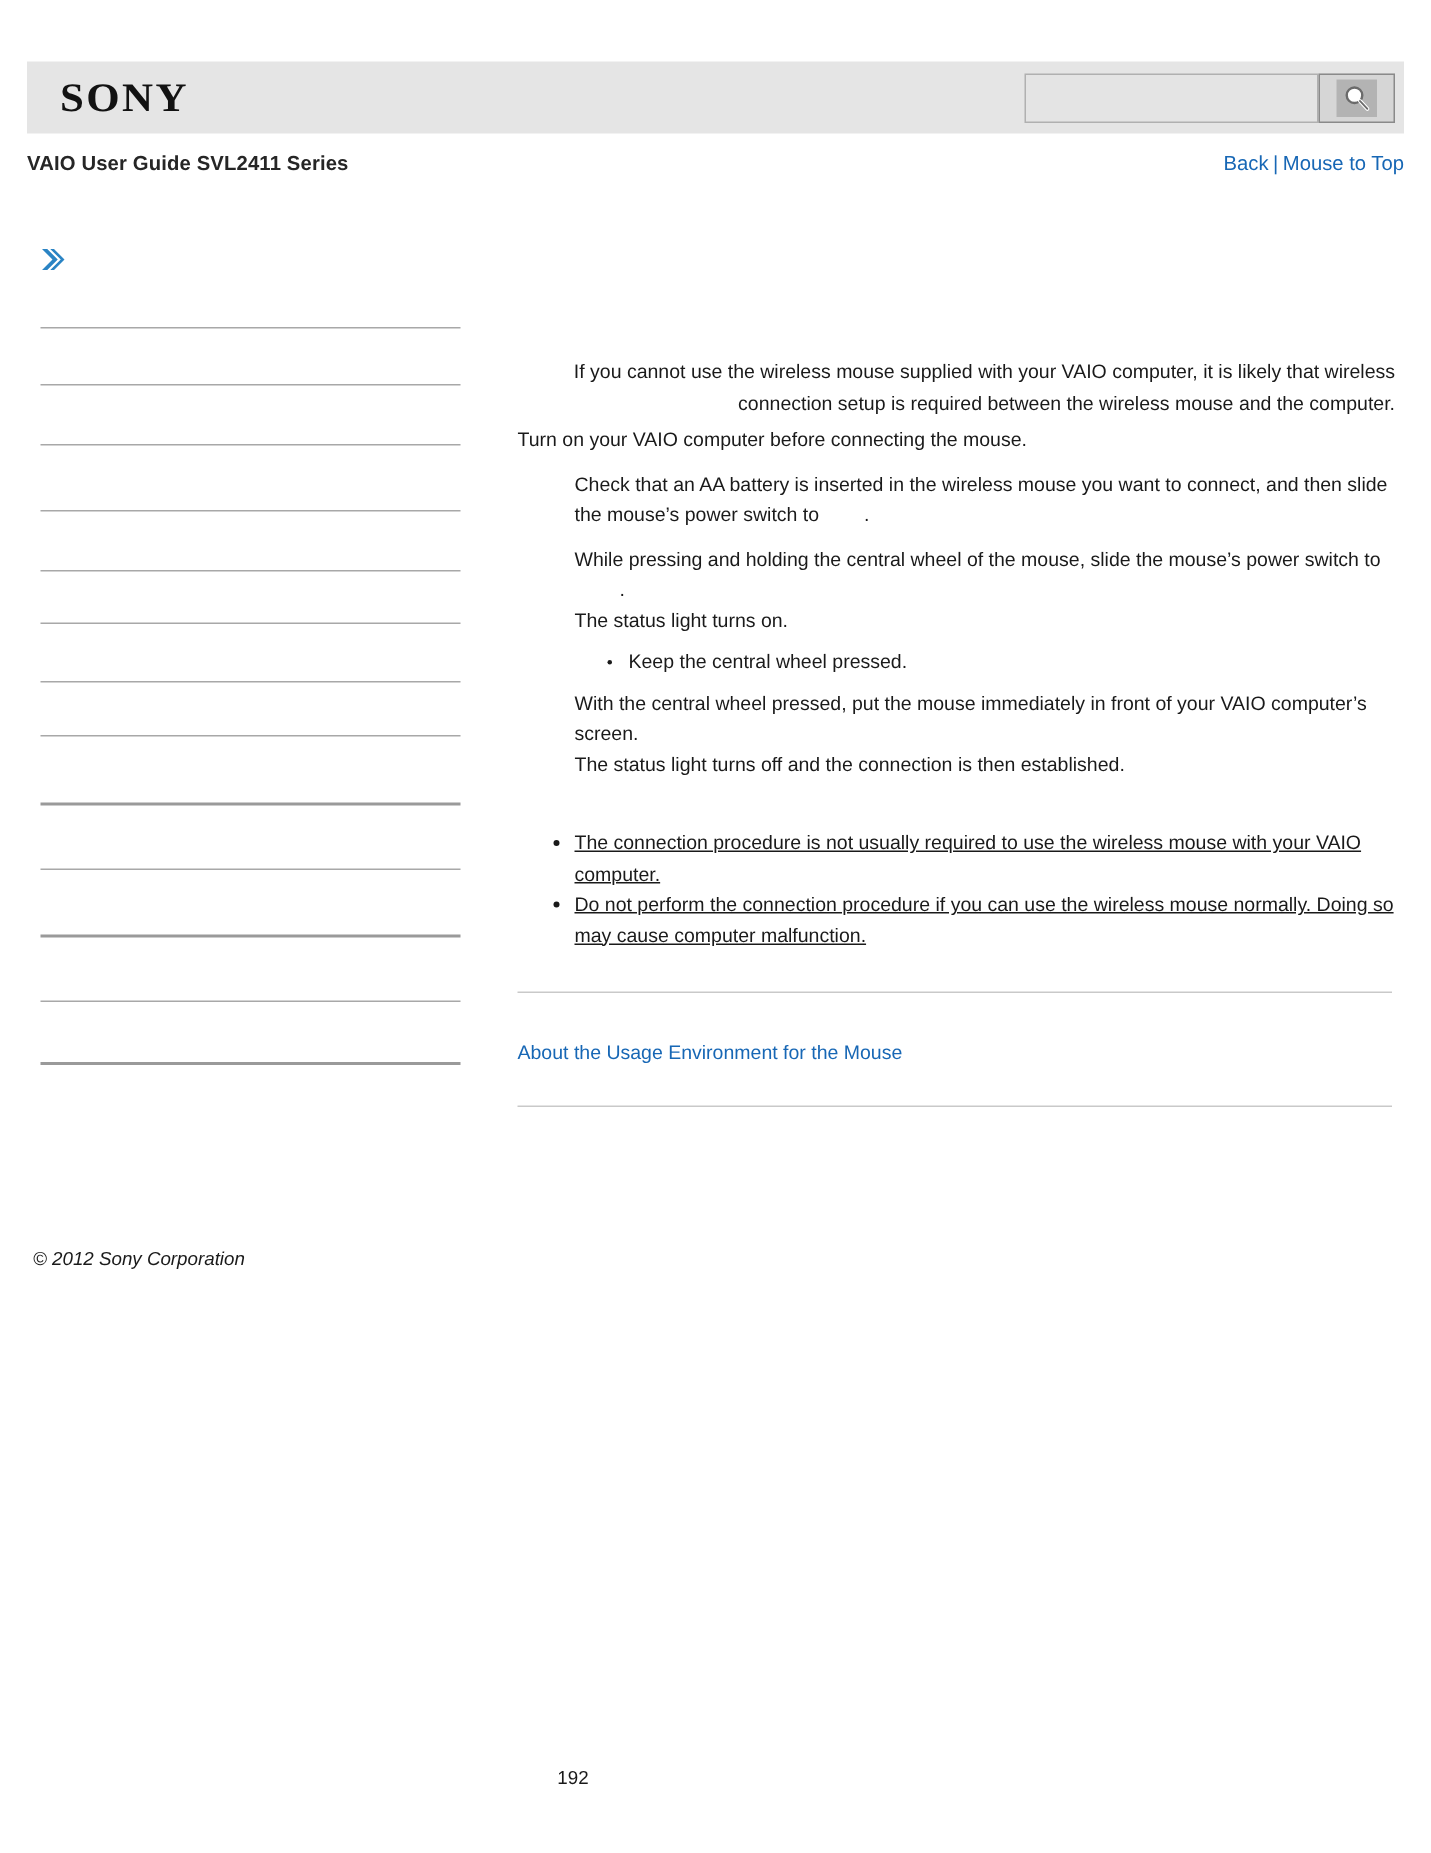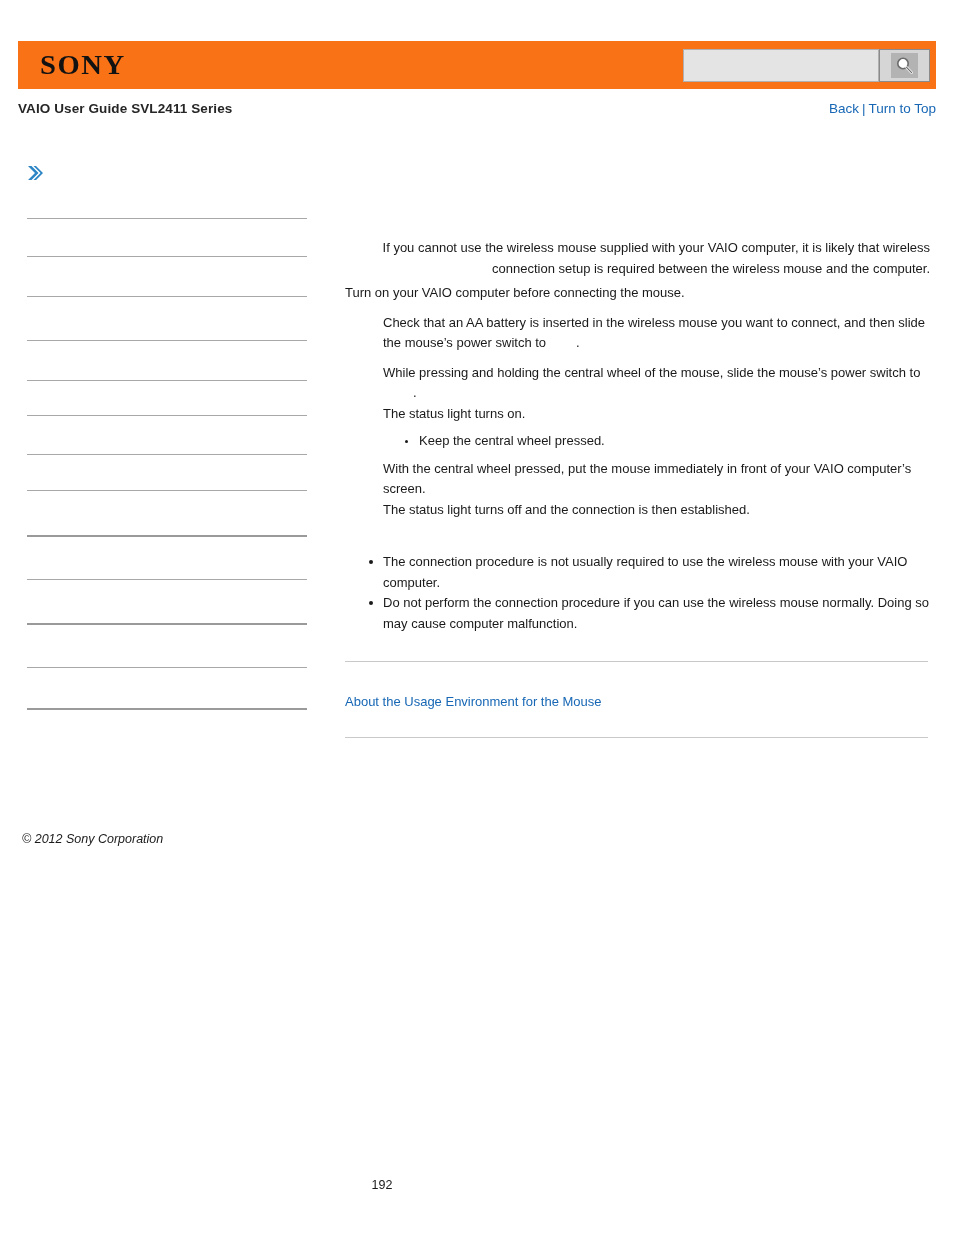--- a/index.html
+++ b/index.html
@@ -16,21 +16,21 @@
     -webkit-font-smoothing: antialiased;
   }
 
   
   .header-band {
     position: absolute;
     left: 18px;
     top: 41px;
     width: 918px;
     height: 48px;
-    background: #f97316;
+    background: #e5e5e5;
     box-sizing: border-box;
   }
   .sony-logo {
     position: absolute;
     left: 22px;
     top: 9px;
     font-family: "Liberation Serif", serif;
     font-weight: 700;
     font-size: 27px;
     letter-spacing: 1.5px;
@@ -225,20 +225,21 @@
     margin: 0;
     padding: 0 0 0 22px;
     list-style: none;
   }
   .note-list li {
     font-size: 13px;
     line-height: 20.5px;
     position: relative;
     padding-left: 16px;
     margin: 0;
+    text-decoration: underline;
   }
   .note-list li::before {
     content: "";
     position: absolute;
     left: 2px;
     top: 8px;
     width: 4px;
     height: 4px;
     background: #1a1a1a;
     border-radius: 50%;
@@ -289,21 +290,21 @@
           <line x1="11.6" y1="11.3" x2="16.6" y2="16.6" stroke="#6b6b6b" stroke-width="1.2" stroke-linecap="round"></line>
         </svg>
       </span>
     </button>
   </div>
 </div>
 
 <div class="subheader">
   <div class="guide-title">VAIO User Guide SVL2411 Series</div>
   <div class="nav-links">
-    <a href="#">Back</a><span class="nav-sep">|</span><a href="#">Turn to Top</a>
+    <a href="#">Back</a><span class="nav-sep">|</span><a href="#">Mouse to Top</a>
   </div>
 </div>
 
 <div class="chevron-marker">
   <svg width="20" height="20" viewBox="0 0 20 20" aria-hidden="true">
     <path d="M3 3 L10 10 L3 17 L6.5 17 L13.5 10 L6.5 3 Z" fill="#2b84c4"></path>
     <path d="M8.5 3 L15.5 10 L8.5 17 L11 17 L18 10 L11 3 Z" fill="#2b84c4"></path>
   </svg>
 </div>
 

